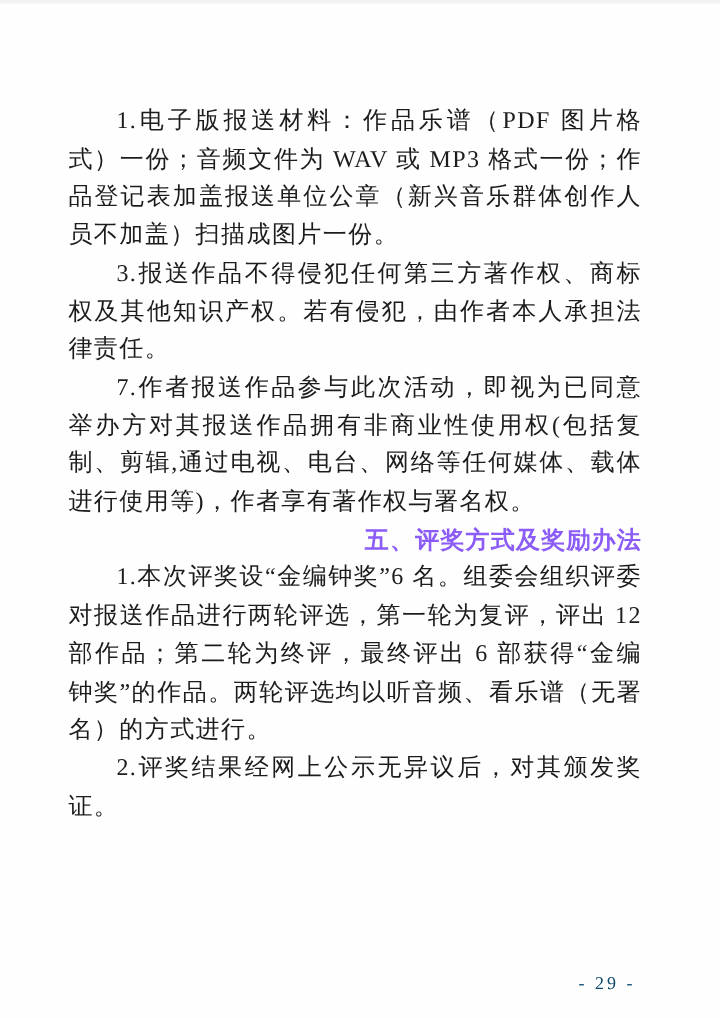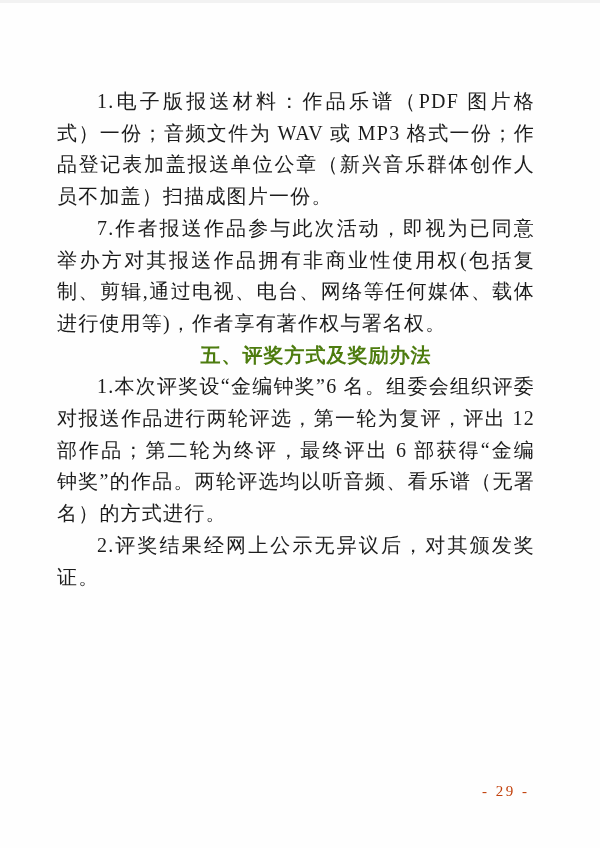--- a/index.html
+++ b/index.html
@@ -41,40 +41,41 @@
     text-indent: 2em;
     text-align: justify;
     text-justify: inter-ideograph;
     word-break: break-all;
     font-family: "Liberation Serif", "DejaVu Serif", serif;
   }
   .para.heading {
     font-family: "DejaVu Sans", "Liberation Sans", sans-serif;
     font-weight: 700;
     letter-spacing: 1px;
-    text-align: center;
-    color: #4d7c0f;
+    text-align: right;
+    color: #8b5cf6;
   }
   .page-number {
     position: absolute;
     left: 482px;
-    top: 783px;
+    top: 812px;
     font-size: 15px;
     letter-spacing: 2.5px;
-    color: #c2410c;
+    color: #0c4a6e;
     font-family: "Liberation Serif", "DejaVu Serif", serif;
     white-space: nowrap;
   }
 </style>
 </head>
 <body>
 
 <div class="page">
   <div class="page-top-edge"></div>
   <div class="content">
       <p class="para body">1.电子版报送材料：作品乐谱（PDF 图片格式）一份；音频文件为 WAV 或 MP3 格式一份；作品登记表加盖报送单位公章（新兴音乐群体创作人员不加盖）扫描成图片一份。</p>
+      <p class="para body">3.报送作品不得侵犯任何第三方著作权、商标权及其他知识产权。若有侵犯，由作者本人承担法律责任。</p>
       <p class="para body">7.作者报送作品参与此次活动，即视为已同意举办方对其报送作品拥有非商业性使用权(包括复制、剪辑,通过电视、电台、网络等任何媒体、载体进行使用等)，作者享有著作权与署名权。</p>
       <p class="para heading">五、评奖方式及奖励办法</p>
       <p class="para body">1.本次评奖设“金编钟奖”6 名。组委会组织评委对报送作品进行两轮评选，第一轮为复评，评出 12 部作品；第二轮为终评，最终评出 6 部获得“金编钟奖”的作品。两轮评选均以听音频、看乐谱（无署名）的方式进行。</p>
       <p class="para body">2.评奖结果经网上公示无异议后，对其颁发奖证。</p>
     </div>
   <div class="page-number">- 29 -</div>
 </div>
 
 </body></html>

